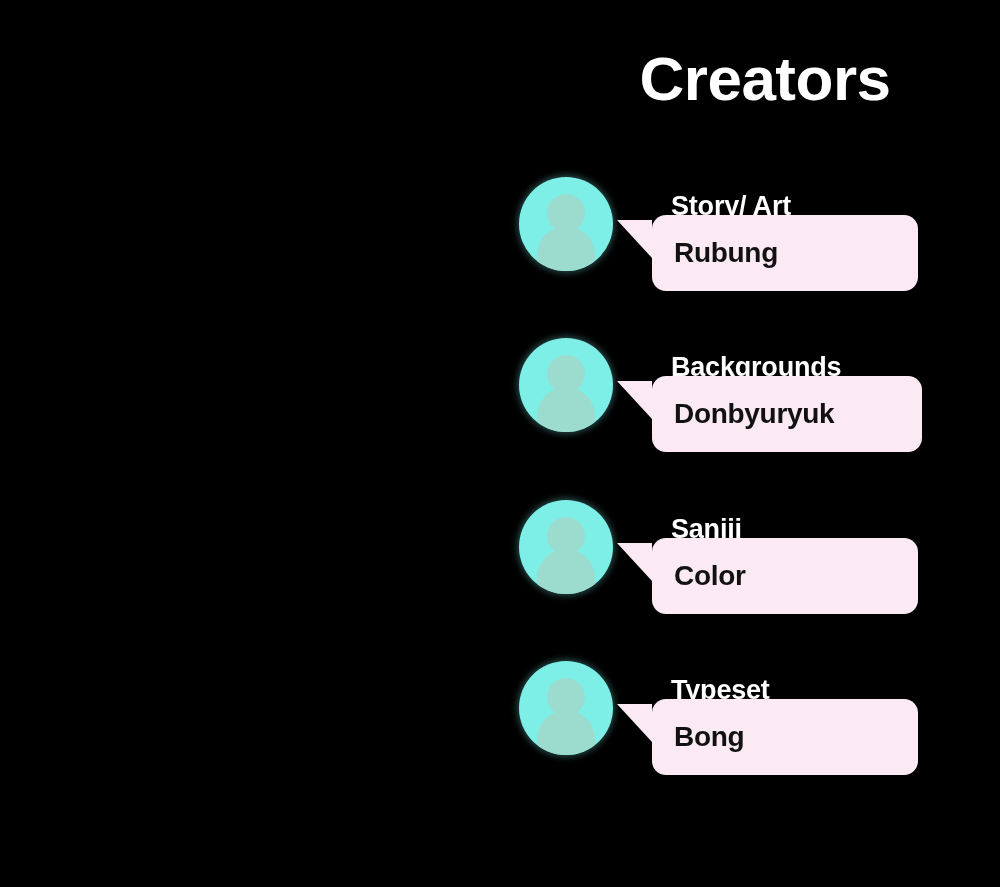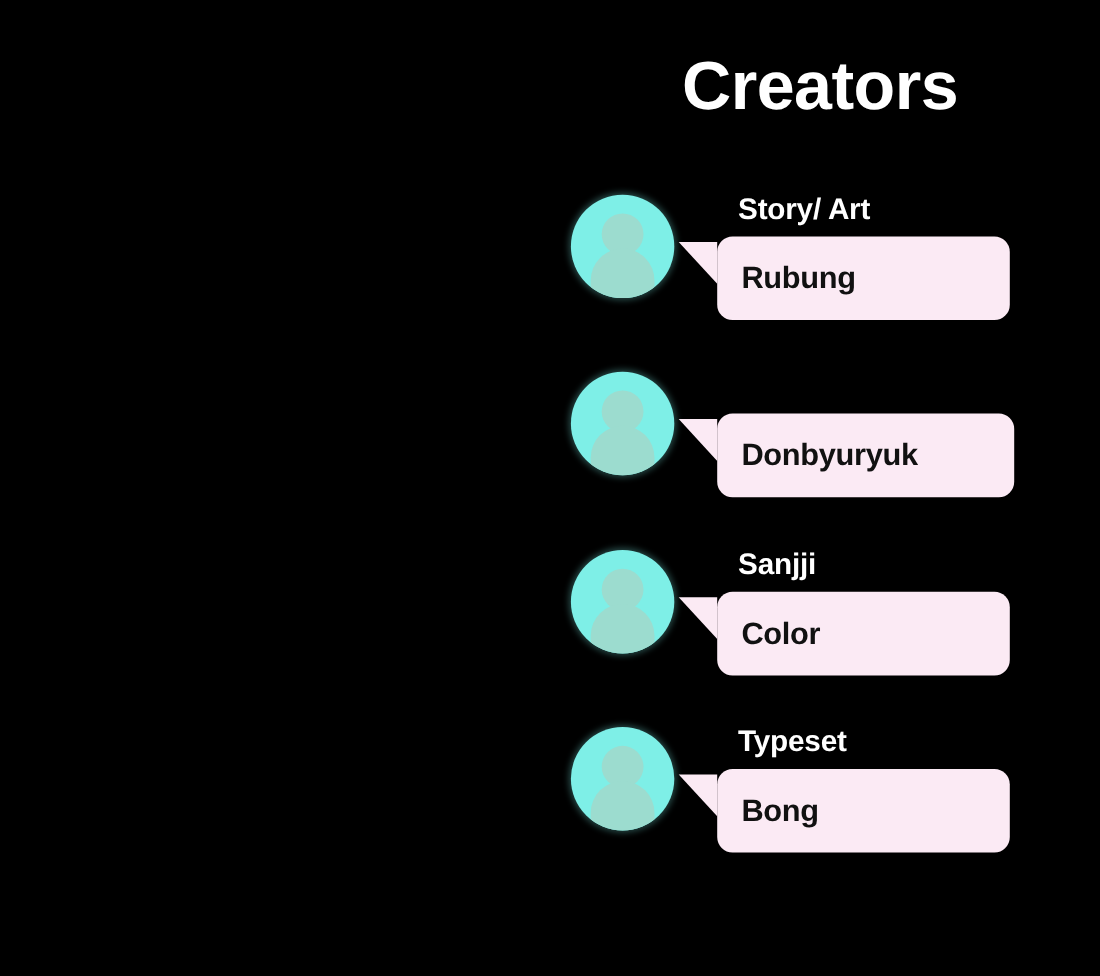--- a/index.html
+++ b/index.html
@@ -18,21 +18,21 @@
     background: #000000;
     overflow: hidden;
   }
 
   
   #page-title {
     position: absolute;
     left: 620px;
     top: 46px;
     width: 290px;
-    text-align: left;
+    text-align: center;
     color: #ffffff;
     font-size: 62px;
     font-weight: bold;
     letter-spacing: -0.5px;
     line-height: 1.05;
     white-space: nowrap;
   }
 
   
   .credit-row {
@@ -72,21 +72,21 @@
     height: 56px;
     margin-left: -29px;
     border-radius: 29px 29px 10px 10px;
     background: #9cdccf;
   }
 
   
   .role-label {
     position: absolute;
     left: 671px;
-    top: 0px;
+    top: 16px;
     color: #ffffff;
     font-size: 27px;
     font-weight: bold;
     letter-spacing: -0.2px;
     white-space: nowrap;
   }
 
   
   .bubble {
     position: absolute;
@@ -139,20 +139,21 @@
       <div class="bubble-tail"></div>
       <div class="bubble-name">Rubung</div>
     </div>
   </div>
 
   <div class="credit-row" style="top:336px;">
     <div class="avatar">
       <div class="av-head"></div>
       <div class="av-body"></div>
     </div>
+    <div class="role-label">Backgrounds</div>
     <div class="bubble wide">
       <div class="bubble-tail"></div>
       <div class="bubble-name">Donbyuryuk</div>
     </div>
   </div>
 
   <div class="credit-row" style="top:498px;">
     <div class="avatar">
       <div class="av-head"></div>
       <div class="av-body"></div>

